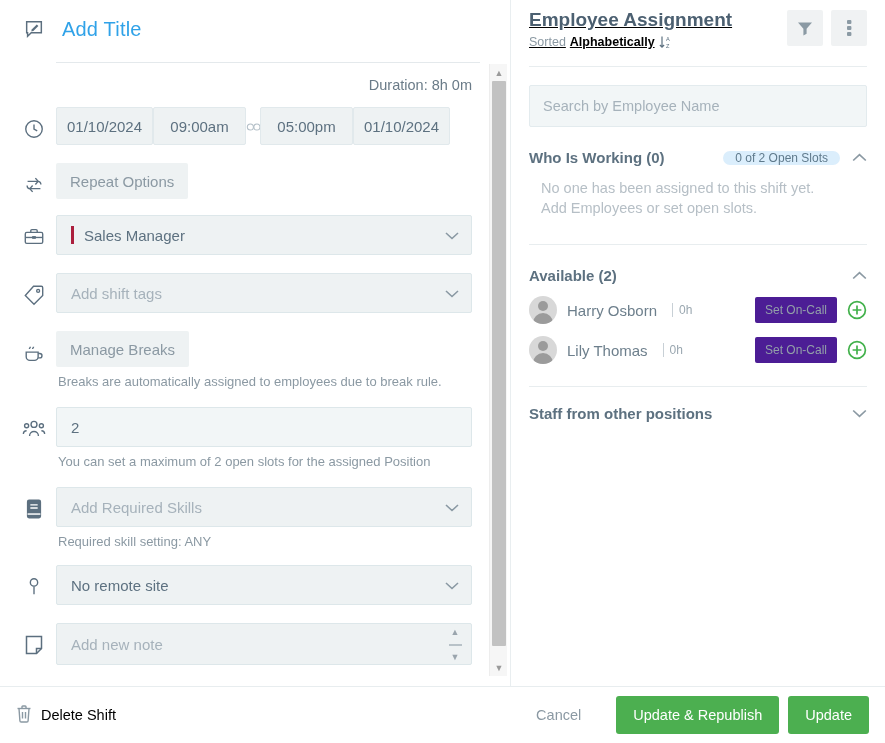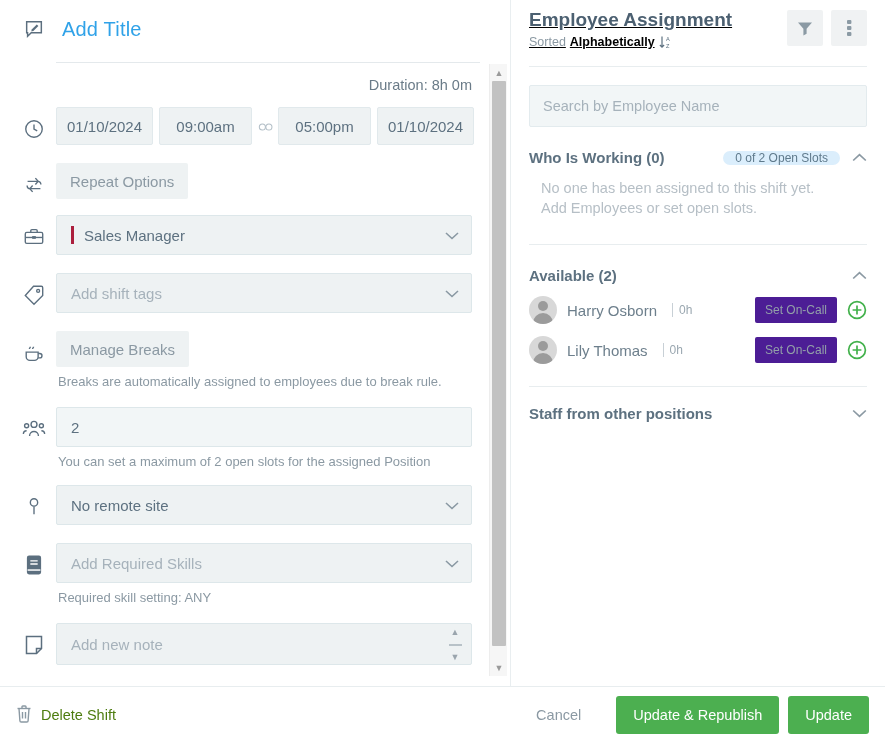--- a/index.html
+++ b/index.html
@@ -82,21 +82,21 @@
     border: 1px solid #e1e9ec;
     border-radius: 2px;
     color: #5d7180;
     font-size: 15px;
     height: 38px;
     display: inline-flex;
     align-items: center;
     padding: 0 16px;
     cursor: pointer;
   }
-  .date-row { display: flex; align-items: center; gap: 6px; text-align: center; }
+  .date-row { display: flex; align-items: center; gap: 0; text-align: center; }
   .date-row .pill { justify-content: center; }
   .pill-date { width: 97px; }
   .pill-time { width: 93px; }
   .link-ico { color: #b3bfc7; font-size: 15px; width: 14px; text-align: center; }
 
   .btn-plain {
     background: #eef2f3;
     border: none;
     border-radius: 2px;
     color: #8b99a3;
@@ -315,21 +315,21 @@
     left: 0; bottom: 0;
     width: 885px; height: 57px;
     background: #fff;
     border-top: 1px solid #e8edef;
     display: flex;
     align-items: center;
     padding: 0 16px;
   }
   .delete-shift {
     display: flex; align-items: center; gap: 9px;
-    color: #4d7c0f; font-size: 14.5px; cursor: pointer;
+    color: #000000; font-size: 14.5px; cursor: pointer;
   }
   .foot-spacer { flex: 1; }
   .cancel-btn {
     color: #8b99a3; font-size: 14.5px;
     margin-right: 20px; cursor: pointer;
     background: none; border: none;
     font-family: "Liberation Sans", sans-serif;
   }
   .green-btn {
     background: #4caf50;
@@ -468,57 +468,57 @@
             <circle cx="21" cy="7.5" r="2.2"></circle>
               <path d="M24.5 16.5c0-2-1.5-3.6-3.5-3.6"></path>
           </svg>
         </span>
         <div class="field-body">
           <div class="textinput">2</div>
           <div class="helper">You can set a maximum of 2 open slots for the assigned Position</div>
         </div>
       </div>
 
-      <div class="field-row" style="margin-top:16px;">
-        <span class="icon-col">
-          <svg width="20" height="22" viewBox="0 0 20 24" fill="none" stroke="#5c6f7f" stroke-width="1.5">
-            <circle cx="10" cy="7" r="4"></circle>
-              <path d="M10 11.5V20"></path>
-          </svg>
-        </span>
-        <div class="field-body">
-          <div class="select">
-            <span>No remote site</span>
-            <span class="chev">
-              <svg width="14" height="9" viewBox="0 0 14 9" fill="none" stroke="#8a99a3" stroke-width="1.6">
-                  <path d="M1 1.5L7 7l6-5.5"></path>
-                </svg>
-            </span>
-          </div>
-        </div>
-      </div>
-
       <div class="field-row" style="margin-top:18px;">
         <span class="icon-col">
           <svg width="20" height="22" viewBox="0 0 20 24" fill="none" stroke="#5c6f7f" stroke-width="1.5">
             <rect x="3" y="2.5" width="14" height="19" rx="1.6" fill="#5c6f7f"></rect>
             <path d="M6 7.5h8M6 11h8" stroke="#ffffff" stroke-width="1.6"></path>
             <path d="M3 17.5h14" stroke="#ffffff" stroke-width="1.6"></path>
           </svg>
         </span>
         <div class="field-body">
           <div class="select placeholder">
             <span>Add Required Skills</span>
             <span class="chev">
               <svg width="14" height="9" viewBox="0 0 14 9" fill="none" stroke="#8a99a3" stroke-width="1.6">
                   <path d="M1 1.5L7 7l6-5.5"></path>
                 </svg>
             </span>
           </div>
           <div class="helper">Required skill setting: ANY</div>
+        </div>
+      </div>
+
+      <div class="field-row" style="margin-top:16px;">
+        <span class="icon-col">
+          <svg width="20" height="22" viewBox="0 0 20 24" fill="none" stroke="#5c6f7f" stroke-width="1.5">
+            <circle cx="10" cy="7" r="4"></circle>
+              <path d="M10 11.5V20"></path>
+          </svg>
+        </span>
+        <div class="field-body">
+          <div class="select">
+            <span>No remote site</span>
+            <span class="chev">
+              <svg width="14" height="9" viewBox="0 0 14 9" fill="none" stroke="#8a99a3" stroke-width="1.6">
+                  <path d="M1 1.5L7 7l6-5.5"></path>
+                </svg>
+            </span>
+          </div>
         </div>
       </div>
 
       <div class="field-row" style="margin-top:18px;">
         <span class="icon-col">
           <svg width="20" height="22" viewBox="0 0 20 22" fill="none" stroke="#5c6f7f" stroke-width="1.5">
             <path d="M2.5 2.5h15v12l-5 5h-10z"></path>
               <path d="M17.5 14.5h-5v5"></path>
           </svg>
         </span>

